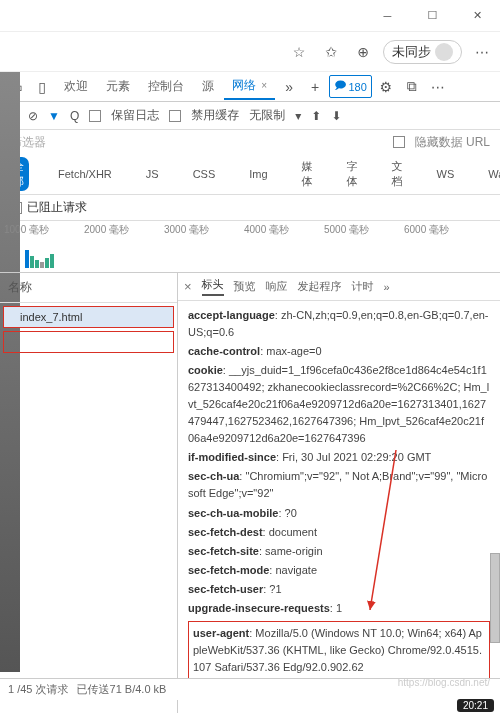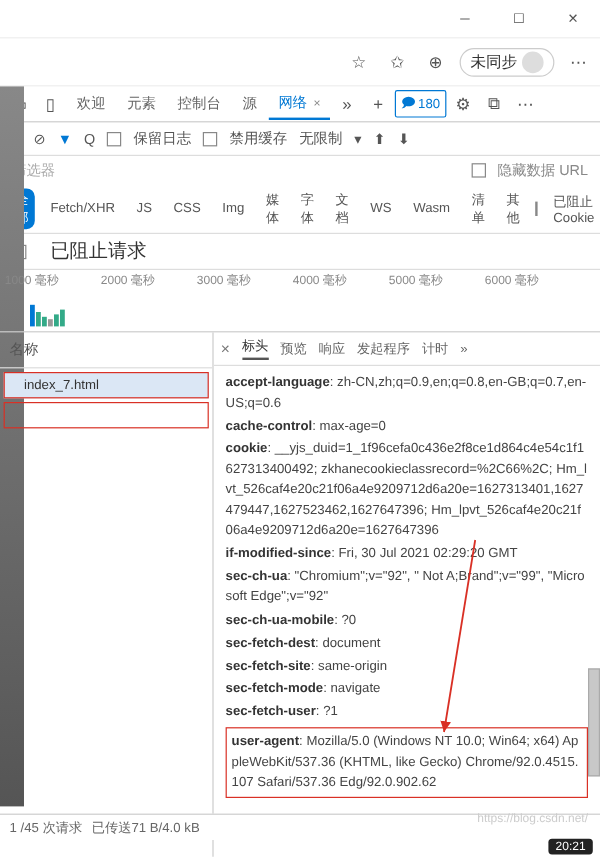--- a/index.html
+++ b/index.html
@@ -14,24 +14,24 @@
 .dt-tab { padding: 4px 8px; color: #666; font-size: 12px; white-space: nowrap; }
 .dt-tab.active { color: #0078d4; border-bottom: 2px solid #0078d4; }
 .dt-tab-close { color: #888; font-size: 10px; margin-left: 2px; }
 .msg-count { border: 1px solid #0078d4; border-radius: 2px; color: #0078d4; padding: 1px 4px; font-size: 11px; display: flex; align-items: center; gap: 2px; }
 .network-toolbar { display: flex; align-items: center; height: 28px; padding: 0 8px; gap: 10px; border-bottom: 1px solid #ddd; font-size: 12px; color: #555; }
 .rec-dot { width: 10px; height: 10px; border-radius: 50%; background: #d93025; }
 .funnel { color: #0078d4; font-weight: bold; }
 .cb { width: 12px; height: 12px; border: 1px solid #888; display: inline-block; }
 .filter-row { display: flex; align-items: center; height: 24px; padding: 4px 10px; gap: 10px; font-size: 12px; color: #888; }
 .filter-input { color: #aaa; }
-.filter-types { display: flex; align-items: center; padding: 3px 8px; gap: 8px; font-size: 11px; border-bottom: 1px solid #ddd; flex-wrap: nowrap; overflow: hidden; }
+.filter-types { display: flex; align-items: center; padding: 3px 8px; gap: 24px; font-size: 11px; border-bottom: 1px solid #ddd; flex-wrap: nowrap; overflow: hidden; }
 .type-chip { padding: 2px 5px; border-radius: 7px; color: #555; }
 .type-chip.all { background: #0078d4; color: #fff; }
-.pending-row { display: flex; align-items: center; padding: 4px 10px; gap: 20px; font-size: 16px; border-bottom: 1px solid #ddd; }
+.pending-row { display: flex; align-items: center; padding: 4px 10px; gap: 5px; font-size: 12px; border-bottom: 1px solid #ddd; }
 .timeline { height: 52px; border-bottom: 1px solid #ccc; position: relative; padding-top: 2px; }
 .timeline-labels { display: flex; font-size: 10px; color: #888; }
 .timeline-labels span { width: 80px; padding-left: 4px; }
 .timeline-bars { position: absolute; bottom: 4px; left: 25px; display: flex; gap: 1px; align-items: flex-end; height: 22px; }
 .tl-bar { width: 4px; }
 .content-area { display: flex; height: 440px; position: relative; }
 .left-panel { width: 178px; border-right: 1px solid #ccc; }
 .left-header { padding: 6px 8px; border-bottom: 1px solid #ddd; font-size: 12px; color: #555; }
 .file-row { padding: 4px 8px 4px 16px; background: #dbe7f5; font-size: 11px; color: #333; border: 1.5px solid #d93025; margin: 3px; }
 .red-box-empty { height: 22px; margin: 2px 3px; border: 1.5px solid #d93025; }
@@ -171,20 +171,21 @@
       <div class="hdr-line"><span class="hdr-name">accept-language</span><span>: zh-CN,zh;q=0.9,en;q=0.8,en-GB;q=0.7,en-US;q=0.6</span></div>
       <div class="hdr-line"><span class="hdr-name">cache-control</span><span>: max-age=0</span></div>
       <div class="hdr-line"><span class="hdr-name">cookie</span><span>: __yjs_duid=1_1f96cefa0c436e2f8ce1d864c4e54c1f1627313400492; zkhanecookieclassrecord=%2C66%2C; Hm_lvt_526caf4e20c21f06a4e9209712d6a20e=1627313401,1627479447,1627523462,1627647396; Hm_lpvt_526caf4e20c21f06a4e9209712d6a20e=1627647396</span></div>
       <div class="hdr-line"><span class="hdr-name">if-modified-since</span><span>: Fri, 30 Jul 2021 02:29:20 GMT</span></div>
       <div class="hdr-line"><span class="hdr-name">sec-ch-ua</span><span>: "Chromium";v="92", " Not A;Brand";v="99", "Microsoft Edge";v="92"</span></div>
       <div class="hdr-line"><span class="hdr-name">sec-ch-ua-mobile</span><span>: ?0</span></div>
       <div class="hdr-line"><span class="hdr-name">sec-fetch-dest</span><span>: document</span></div>
       <div class="hdr-line"><span class="hdr-name">sec-fetch-site</span><span>: same-origin</span></div>
       <div class="hdr-line"><span class="hdr-name">sec-fetch-mode</span><span>: navigate</span></div>
       <div class="hdr-line"><span class="hdr-name">sec-fetch-user</span><span>: ?1</span></div>
+      <div class="hdr-line"><span class="hdr-name">upgrade-insecure-requests</span><span>: 1</span></div>
       <div class="hdr-line ua-box"><span class="hdr-name">user-agent</span><span>: Mozilla/5.0 (Windows NT 10.0; Win64; x64) AppleWebKit/537.36 (KHTML, like Gecko) Chrome/92.0.4515.107 Safari/537.36 Edg/92.0.902.62</span></div>
     </div>
   </div>
   <div class="side-scroll"></div>
 </div>
 
 <svg class="arrow-svg" style="left:0;top:0;width:500px;height:714px">
   <defs>
       <marker id="ah" markerWidth="8" markerHeight="8" refX="6" refY="3" orient="auto">
         <path d="M0,0 L6,3 L0,6 Z" fill="#d93025"></path>

